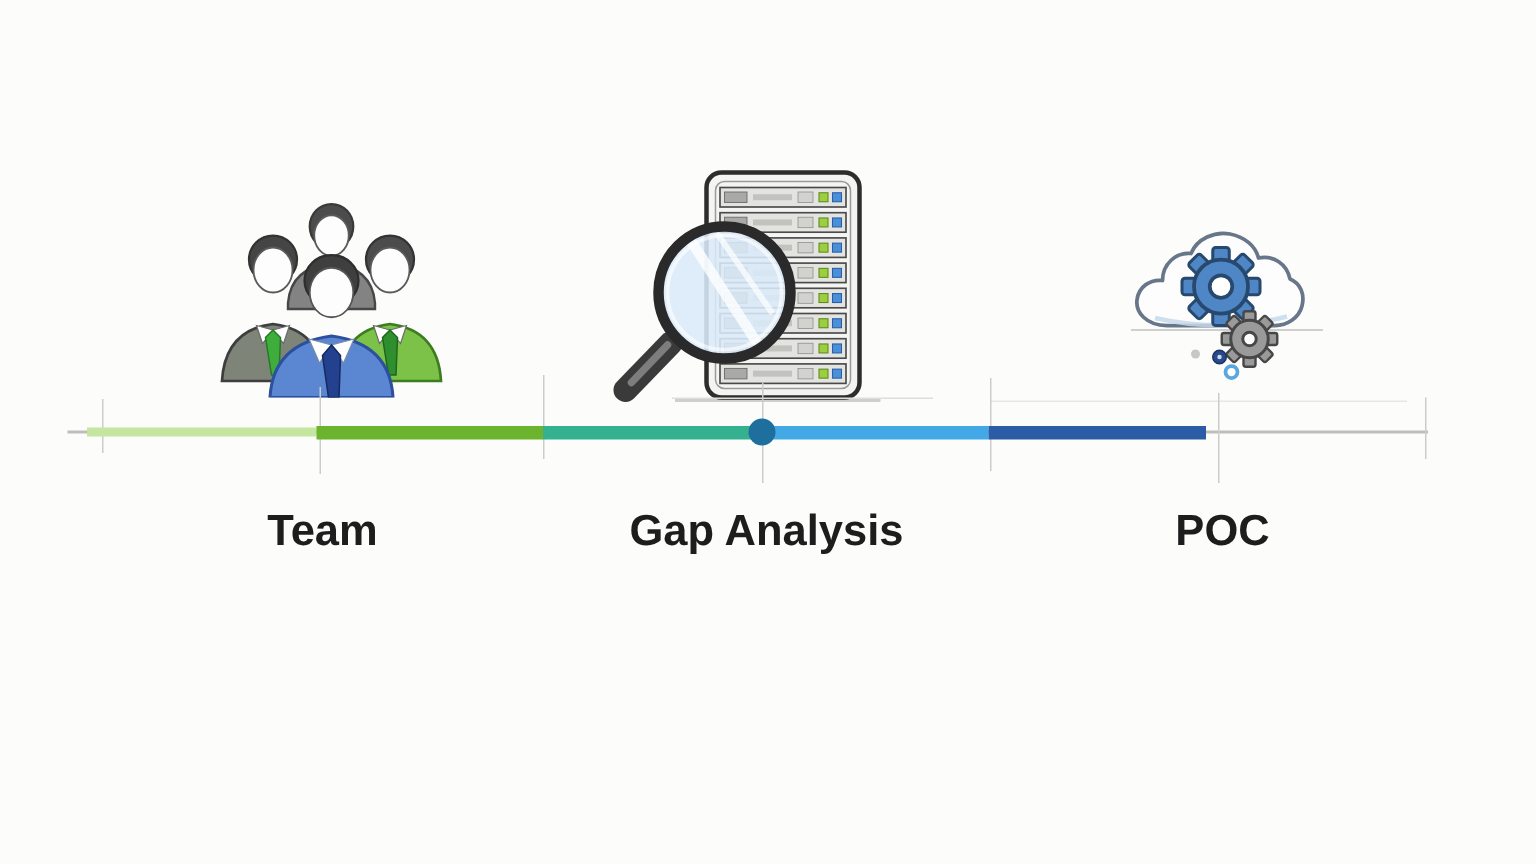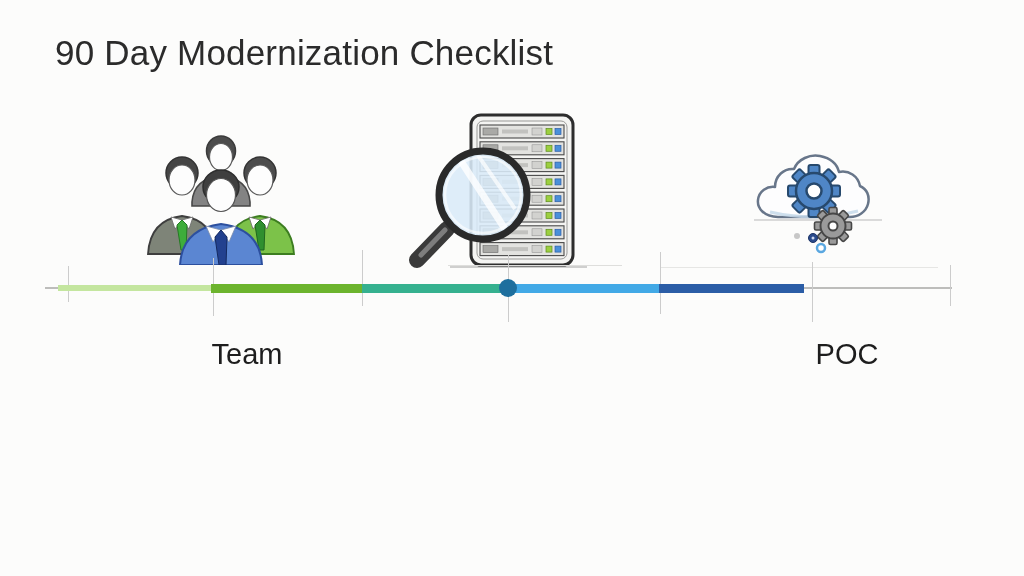--- a/index.html
+++ b/index.html
@@ -7,38 +7,37 @@
     position:relative;width:1024px;height:576px;overflow:hidden;
     background:#fcfcfb;font-family:"Liberation Sans",sans-serif;
   }
   .title{
     position:absolute;left:55px;top:33px;
     font-size:35px;font-weight:400;color:#2b2b2b;letter-spacing:0.2px;
     white-space:nowrap;
   }
   .milestone-label{
     position:absolute;top:338px;transform:translateX(-50%);
-    font-size:29px;font-weight:400;color:#1d1d1d;white-space:nowrap;margin-left:32px;
+    font-size:29px;font-weight:700;color:#1d1d1d;white-space:nowrap;
   }
   .label-team{left:215px;}
   .label-gap{left:511px;}
   .label-poc{left:815px;}
   .icon{position:absolute;}
   .icon-team{left:135px;top:130px;width:172px;height:135px;}
   .icon-gap{left:395px;top:97px;width:200px;height:175px;}
   .icon-poc{left:748px;top:148px;width:150px;height:118px;}
   .tl-baseline,.tl-seg,.tl-tick,.tl-guide{position:absolute;}
   .tl-dot{position:absolute;border-radius:50%;}
 </style>
 </head>
 <body>
 
 <div class="stage">
 
-  <div class="title">90 Day Modernization Checklist</div>
 
   <svg class="icon icon-team" viewBox="0 0 170 135" xmlns="http://www.w3.org/2000/svg">
 
     <g>
       <ellipse cx="85" cy="21" rx="14.5" ry="15" fill="#4c4c4c" stroke="#3a3a3a" stroke-width="1.5"></ellipse>
       <ellipse cx="85" cy="27" rx="11.5" ry="13.5" fill="#fdfdfd" stroke="#5a5a5a" stroke-width="1.2"></ellipse>
       <path d="M56 72 Q58 48 85 46 Q112 48 114 72 L114 76 L56 76 Z" fill="#838383" stroke="#474747" stroke-width="1.6"></path>
     </g>
 
     <g>
@@ -166,15 +165,16 @@
       <div class="tl-tick" style="left: 950px; top: 265px; width: 1px; height: 41px; background: rgb(204, 204, 204);"></div>
       <div class="tl-seg" style="left: 58px; top: 285px; width: 153px; height: 6px; background: rgb(196, 230, 159);"></div>
       <div class="tl-seg" style="left: 211px; top: 283.5px; width: 151px; height: 9px; background: rgb(108, 180, 45);"></div>
       <div class="tl-seg" style="left: 362px; top: 283.5px; width: 146px; height: 9px; background: rgb(53, 177, 143);"></div>
       <div class="tl-seg" style="left: 508px; top: 283.5px; width: 151px; height: 9px; background: rgb(66, 169, 230);"></div>
       <div class="tl-seg" style="left: 659px; top: 283.5px; width: 145px; height: 9px; background: rgb(43, 93, 166);"></div>
       <div class="tl-dot" style="left: 499px; top: 279px; width: 18px; height: 18px; background: rgb(30, 111, 158);"></div>
     </div>
 
   <div class="milestone-label label-team">Team</div>
+  <div class="milestone-label label-gap">Gap Analysis</div>
   <div class="milestone-label label-poc">POC</div>
 
 </div>
 
 </body></html>

